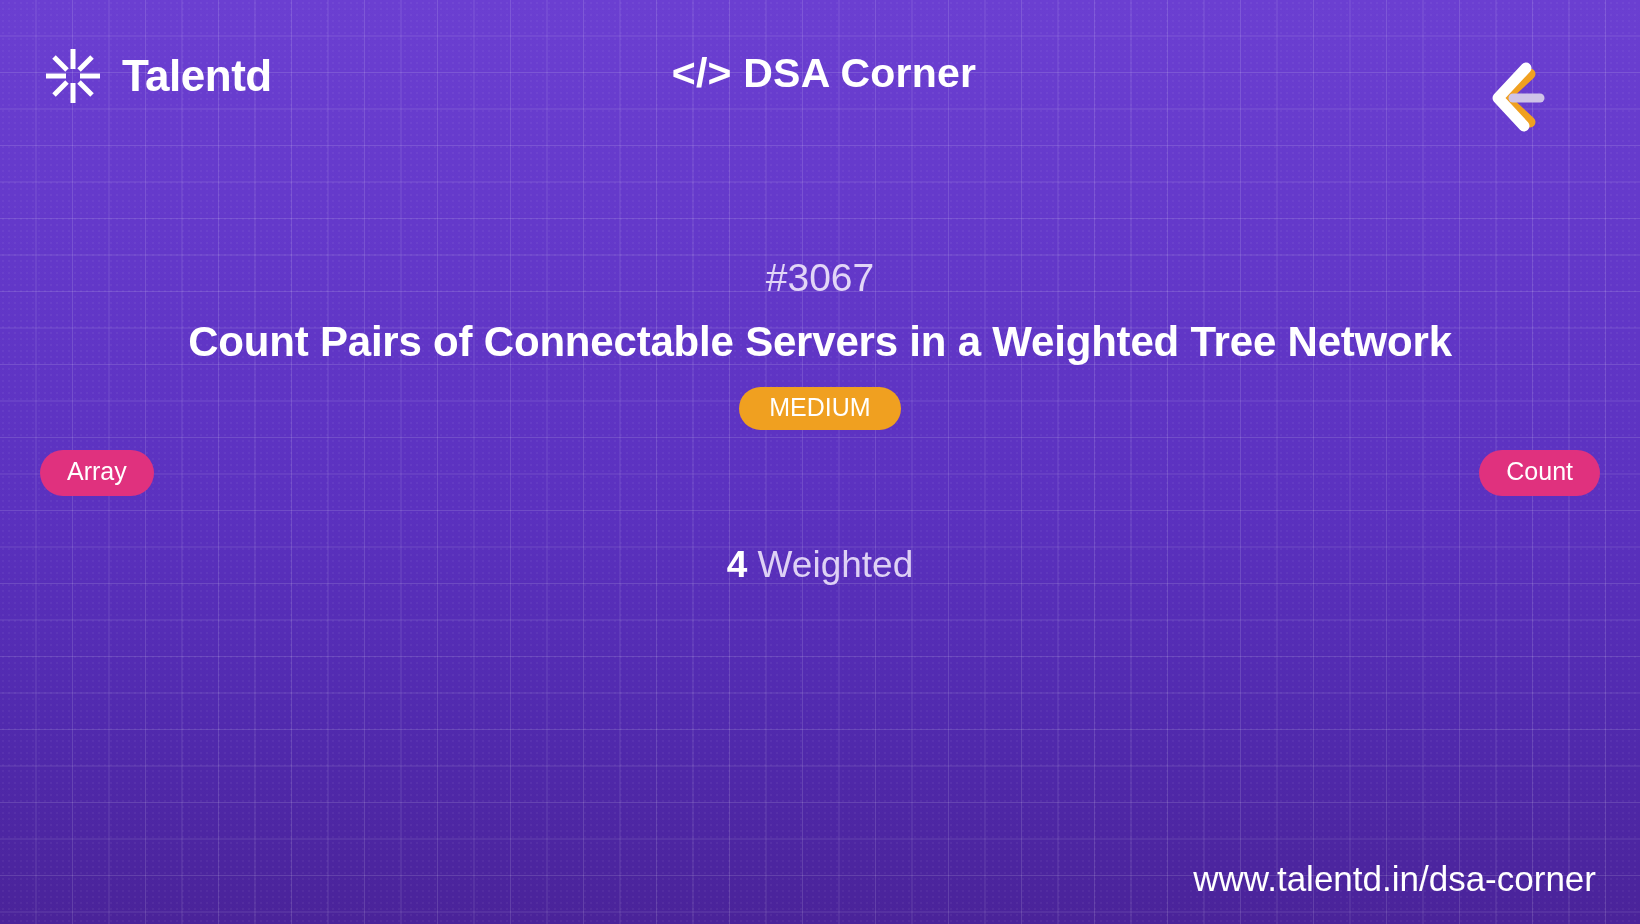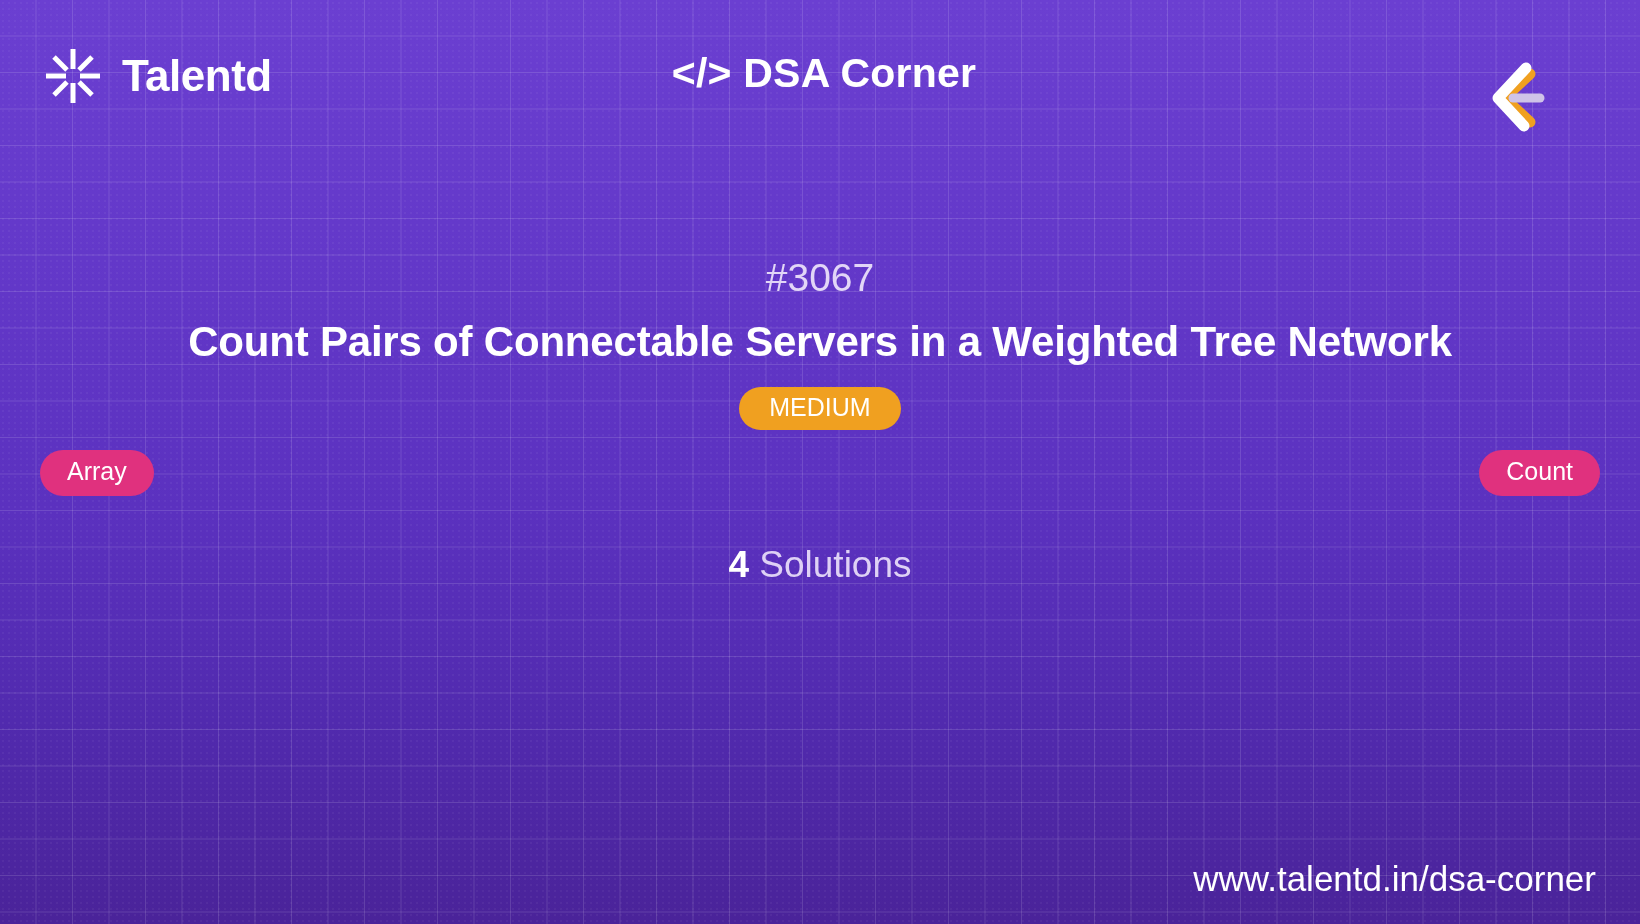--- a/index.html
+++ b/index.html
@@ -220,21 +220,21 @@
     </div>
 
     <div class="tags-row">
       <span class="tag-pill">Array</span>
       <span class="tag-pill">Count</span>
     </div>
 
     <div class="stats">
       <div class="stat-line">
         <span class="stat-count">4</span>
-        <span>Solutions</span>
+        <span>Weighted</span>
       </div>
     </div>
   </div>
 
   <div class="footer">
     <span class="footer-url">www.talentd.in/dsa-corner</span>
   </div>
 
 </div>
 

